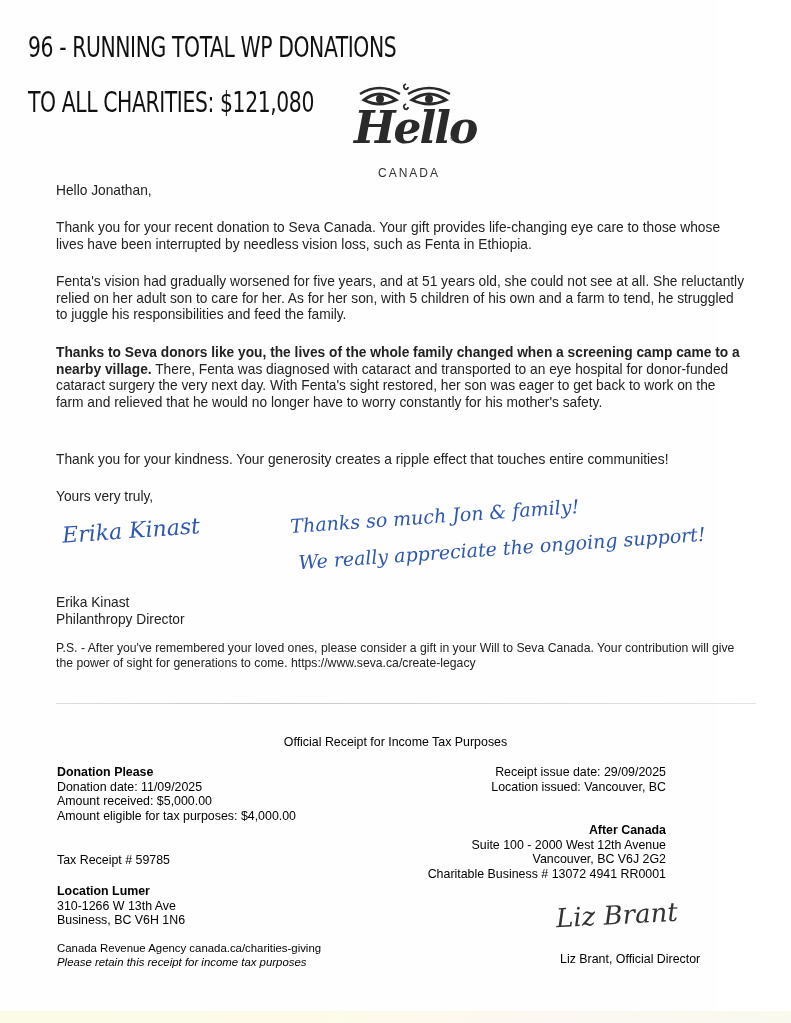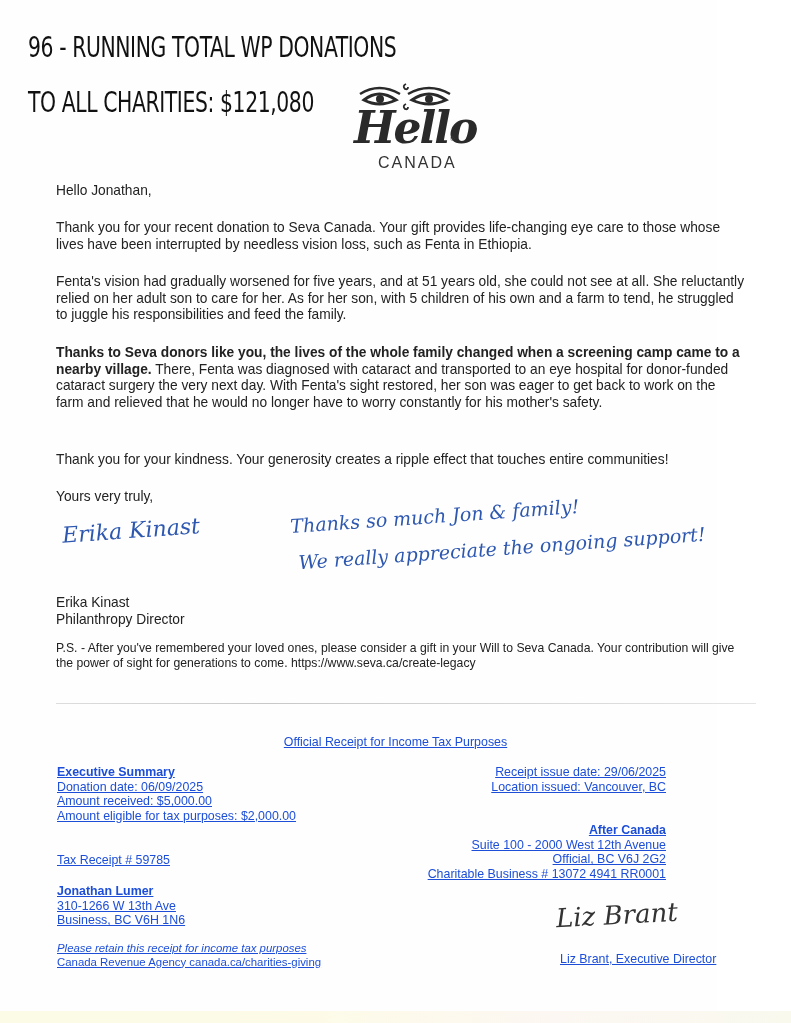--- a/index.html
+++ b/index.html
@@ -20,34 +20,34 @@
       font-weight: 300; font-size: 29px; letter-spacing: -0.5px;
       color: #111; transform: scaleX(0.78); transform-origin: left top;
       white-space: nowrap;
     }
     .headline.l1 { top: 30px; }
     .headline.l2 { top: 85px; }
 
     .logo { position: absolute; left: 346px; top: 80px; width: 120px; height: 92px; }
     .logo-word { position: absolute; left: 8px; top: 22px; font-family: "DejaVu Serif", serif;
       font-style: italic; font-weight: bold; font-size: 44px; color: #2a2a2a; letter-spacing: -2px; }
-    .logo-sub { position: absolute; left: 32px; top: 74px; font-size: 16px; letter-spacing: 2px; color: #333; }
+    .logo-sub { position: absolute; left: 32px; top: 86px; font-size: 12px; letter-spacing: 2px; color: #333; }
     .logo-reg { position: absolute; left: 104px; top: 56px; font-size: 6px; color: #444; }
 
     .text { position: absolute; left: 56px; width: 710px; font-size: 14.2px; line-height: 16.5px;
       color: #222; transform: scaleX(0.97); transform-origin: left top; }
     .text b { font-weight: bold; }
 
     .sig-hand { position: absolute; font-family: "DejaVu Serif", serif; font-style: italic;
       color: #2e58b0; white-space: nowrap; }
 
     .divider { position: absolute; left: 56px; top: 703px; width: 700px; height: 1px;
       background: linear-gradient(to right, #ddd, #c8c8c8 30%, #d8d8d8 70%, #e4e4e4); }
 
-    .r { position: absolute; font-size: 12.4px; line-height: 14.6px; color: #1d4ed8; text-decoration: underline; }
+    .r { position: absolute; font-size: 12.4px; line-height: 14.6px; color: #000000; }
     .r .line { display: block; white-space: nowrap; }
     .r .b { font-weight: bold; }
     .r .i { font-style: italic; }
     .right { text-align: right; }
   </style>
 </head>
 <body>
 
 <div class="page">
 
@@ -87,53 +87,53 @@
 
   <div class="text" style="top:641px;font-size:12.6px;line-height:15px">P.S. - After you've remembered your loved ones, please consider a gift in your Will to Seva Canada. Your contribution will give the power of sight for generations to come. https://www.seva.ca/create-legacy</div>
 
   <div class="divider"></div>
 
   <div class="r" style="left:0;width:791px;top:735px;text-align:center">
     <span class="line">Official Receipt for Income Tax Purposes</span>
   </div>
 
   <div class="r" style="left:57px;top:765px">
-    <span class="line b">Executive Summary</span>
-    <span class="line">Donation date: 06/09/2025</span>
+    <span class="line b">Donation Please</span>
+    <span class="line">Donation date: 11/09/2025</span>
     <span class="line">Amount received: $5,000.00</span>
-    <span class="line">Amount eligible for tax purposes: $2,000.00</span>
+    <span class="line">Amount eligible for tax purposes: $4,000.00</span>
   </div>
 
   <div class="r" style="left:57px;top:853px">
     <span class="line">Tax Receipt # 59785</span>
   </div>
 
   <div class="r" style="left:57px;top:884px">
-    <span class="line b">Jonathan Lumer</span>
+    <span class="line b">Location Lumer</span>
     <span class="line">310-1266 W 13th Ave</span>
     <span class="line">Business, BC V6H 1N6</span>
   </div>
 
   <div class="r" style="left:57px;top:942px;font-size:11.4px;line-height:13.5px">
+    <span class="line">Canada Revenue Agency canada.ca/charities-giving</span>
     <span class="line i">Please retain this receipt for income tax purposes</span>
-    <span class="line">Canada Revenue Agency canada.ca/charities-giving</span>
   </div>
 
   <div class="r right" style="right:51px;top:765px">
-    <span class="line">Receipt issue date: 29/06/2025</span>
+    <span class="line">Receipt issue date: 29/09/2025</span>
     <span class="line">Location issued: Vancouver, BC</span>
   </div>
 
   <div class="r right" style="right:51px;top:823px">
     <span class="line b">After Canada</span>
     <span class="line">Suite 100 - 2000 West 12th Avenue</span>
-    <span class="line">Official, BC V6J 2G2</span>
+    <span class="line">Vancouver, BC V6J 2G2</span>
     <span class="line">Charitable Business # 13072 4941 RR0001</span>
   </div>
 
   <div class="sig-hand" style="left:556px;top:900px;font-size:26px;color:#333;transform:rotate(-3deg)">Liz Brant</div>
 
   <div class="r" style="left:560px;top:952px">
-    <span class="line">Liz Brant, Executive Director</span>
+    <span class="line">Liz Brant, Official Director</span>
   </div>
 
   <div class="bottom-tint"></div>
 </div>
 
 </body></html>

